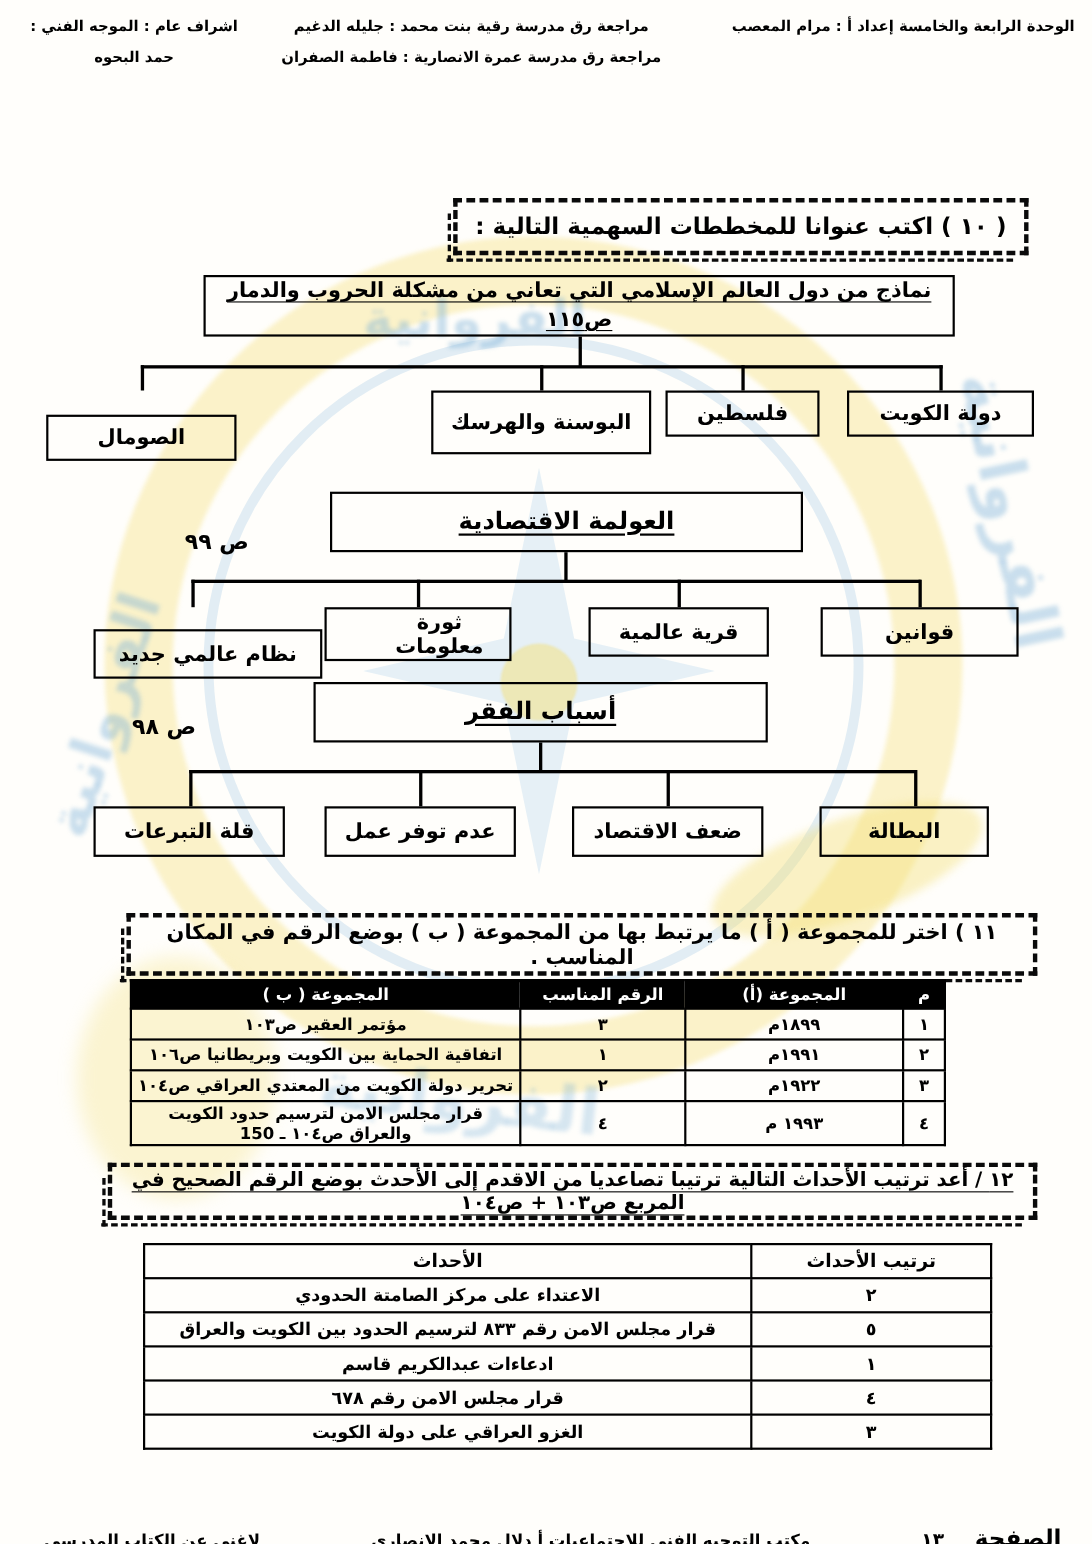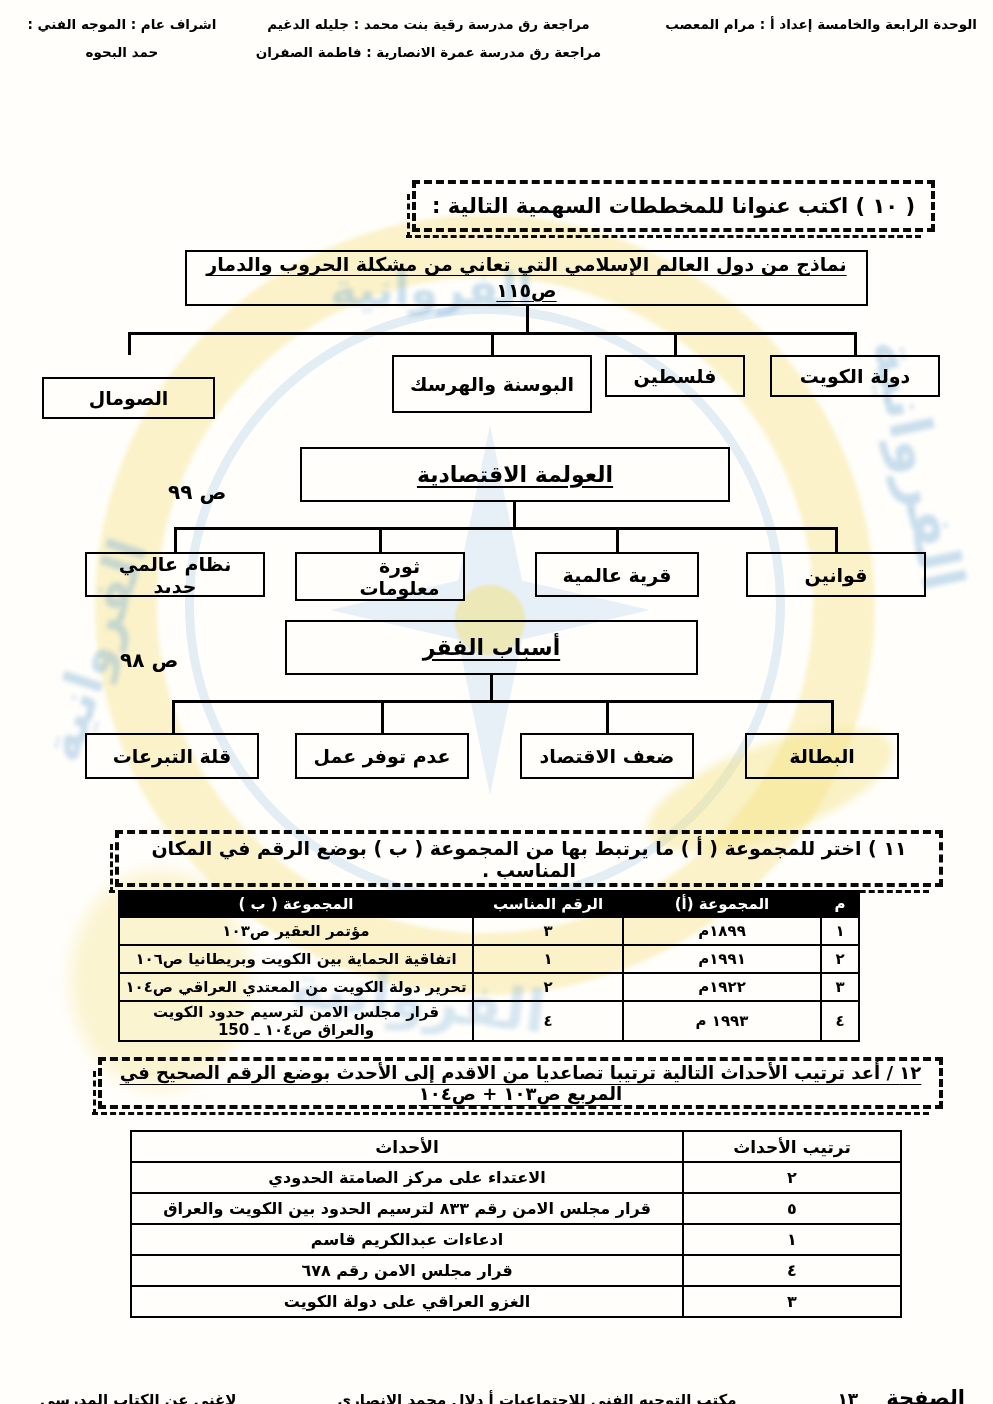--- a/index.html
+++ b/index.html
@@ -144,21 +144,21 @@
     <div class="page-label" style="left:168px; top:480px;">ص ٩٩</div>
     <div class="vline" style="left:513px; top:502px; height:26px;"></div>
     <div class="hline" style="left:174px; top:527px; width:663px;"></div>
     <div class="vline" style="left:835px; top:527px; height:25px;"></div>
     <div class="vline" style="left:616px; top:527px; height:25px;"></div>
     <div class="vline" style="left:379px; top:527px; height:25px;"></div>
     <div class="vline" style="left:174px; top:527px; height:25px;"></div>
     <div class="box node" style="left:746px; top:552px; width:180px; height:45px;">قوانين</div>
     <div class="box node" style="left:535px; top:552px; width:164px; height:45px;">قرية عالمية</div>
     <div class="box node" style="left:295px; top:552px; width:170px; height:49px;padding-left:47px;">ثورة معلومات</div>
-    <div class="box node" style="left:85px; top:552px; width:180px; height:45px;">نظام عالمي جديد</div>
+    <div class="box node" style="left:85px; top:572px; width:208px; height:45px;">نظام عالمي جديد</div>
 
     <div class="box title-box" style="left:285px; top:620px; width:413px; height:55px; font-size:22px;">
       <span>أسباب الفقر</span>
     </div>
     <div class="page-label" style="left:120px; top:648px;">ص ٩٨</div>
     <div class="vline" style="left:490px; top:675px; height:26px;"></div>
     <div class="hline" style="left:172px; top:700px; width:661px;"></div>
     <div class="vline" style="left:831px; top:700px; height:33px;"></div>
     <div class="vline" style="left:606px; top:700px; height:33px;"></div>
     <div class="vline" style="left:381px; top:700px; height:33px;"></div>

